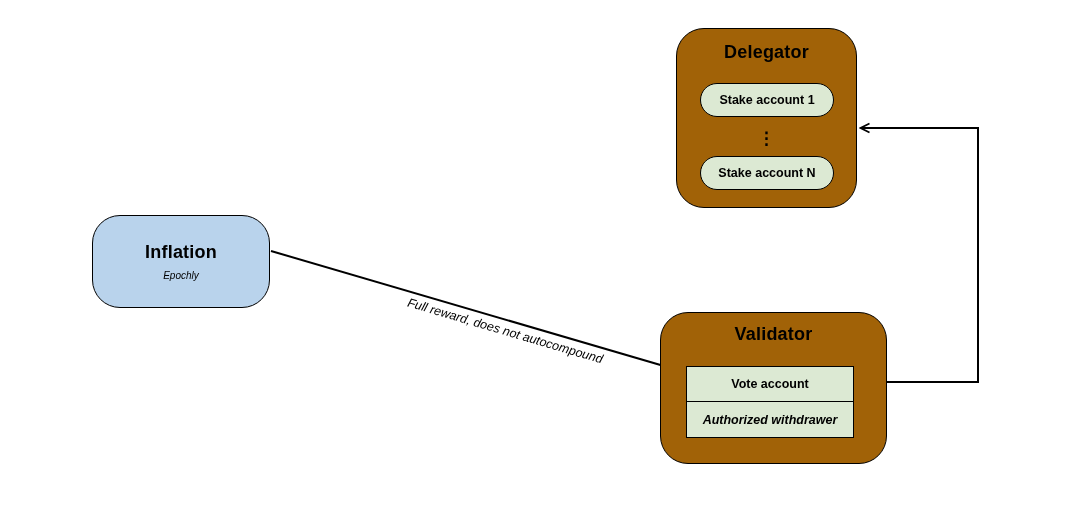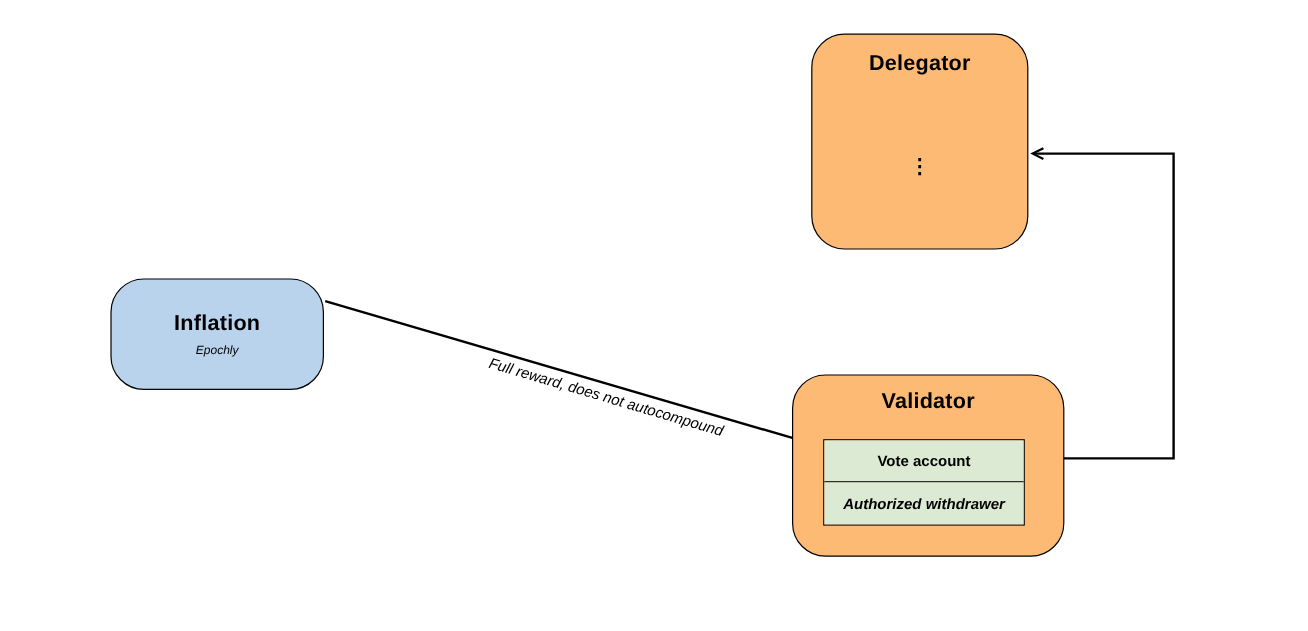--- a/index.html
+++ b/index.html
@@ -5,25 +5,25 @@
   :root{
     --blue:#b9d3ec; --green:#dce9d3; --stroke:#000000; --bg:#ffffff;
   }
   html,body{margin:0;padding:0;background:var(--bg);}
   .canvas{
     position:relative;width:1090px;height:526px;background:var(--bg);
     font-family:"Liberation Sans",sans-serif;color:#000;overflow:hidden;
   }
   .edges{position:absolute;left:0;top:0;width:1090px;height:526px;pointer-events:none;}
   .edge{stroke:var(--stroke);stroke-width:2;fill:none;}
-  .node{position:absolute;box-sizing:border-box;border:1px solid var(--stroke);border-radius:28px;background:#fdba74;}
+  .node{position:absolute;box-sizing:border-box;border:1px solid var(--stroke);border-radius:28px;background:#a16207;}
   .node-title{font-weight:bold;font-size:18px;text-align:center;letter-spacing:.2px;}
   
   .inflation{left:92px;top:215px;width:178px;height:93px;background:var(--blue);
-    display:flex;flex-direction:column;align-items:center;justify-content:center;gap:7px;margin-top:17px;}
+    display:flex;flex-direction:column;align-items:center;justify-content:center;gap:7px;}
   .inflation .subtitle{font-style:italic;font-size:10px;}
   
   .delegator{left:676px;top:28px;width:181px;height:180px;}
   .delegator .node-title{margin-top:13px;}
   .pill{position:absolute;left:23px;width:134px;height:34px;box-sizing:border-box;
     background:var(--green);border:1px solid var(--stroke);border-radius:17px;
     display:flex;align-items:center;justify-content:center;
     font-weight:bold;font-size:12.5px;}
   .pill-1{top:54px;}
   .pill-n{top:127px;}
@@ -57,21 +57,23 @@
     <path class="edge" d="M853,382 L978,382 L978,128 L861,128" marker-end="url(#arrow)"></path>
   </svg>
 
   <div class="node inflation">
     <div class="node-title">Inflation</div>
     <div class="subtitle">Epochly</div>
   </div>
 
   <div class="node delegator">
     <div class="node-title">Delegator</div>
+    <div class="pill pill-1">Stake account 1</div>
     <div class="vdots">⋮</div>
+    <div class="pill pill-n">Stake account N</div>
   </div>
 
   <div class="node validator">
     <div class="node-title">Validator</div>
     <div class="acct-table">
       <div class="acct-row">Vote account</div>
       <div class="acct-row">Authorized withdrawer</div>
     </div>
   </div>
 

